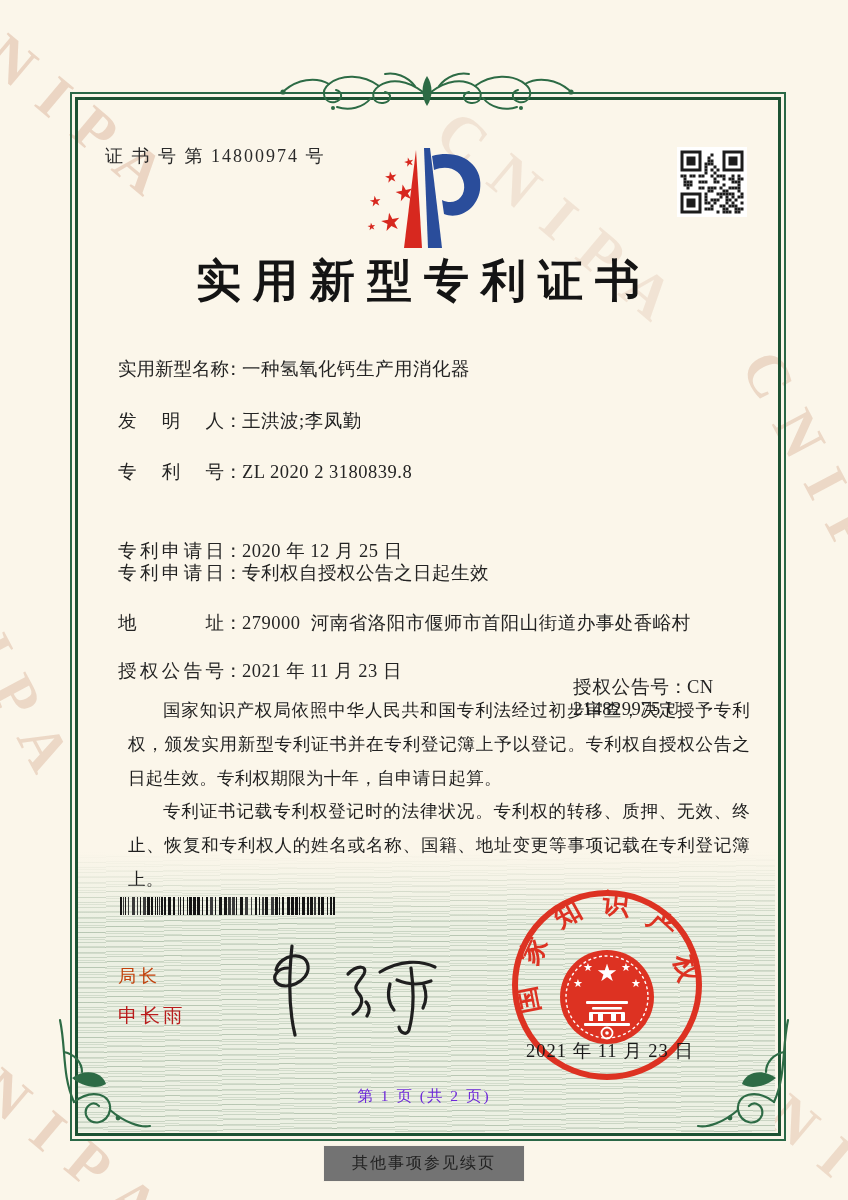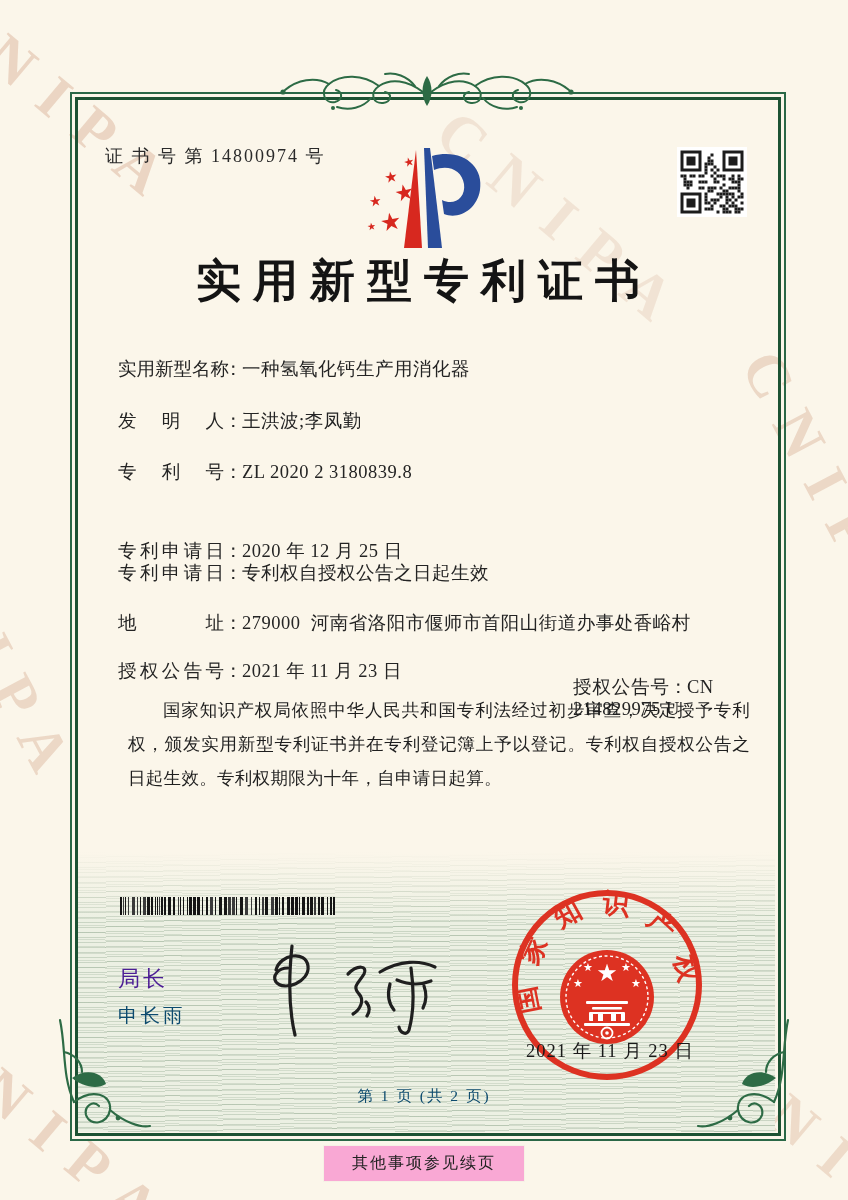--- a/index.html
+++ b/index.html
@@ -39,31 +39,31 @@
   .fields{position:absolute;left:0;top:0;width:100%;z-index:3;}
   .frow{position:absolute;left:118px;font-size:18.5px;color:#242424;white-space:nowrap;}
   .flabel{display:inline-block;width:106px;text-align:justify;text-align-last:justify;vertical-align:top;}
   .fcolon{display:inline-block;width:18px;}
   .fvalue{white-space:pre-wrap;letter-spacing:.5px;}
   .grant2{position:absolute;left:455px;top:16px;}
   .paras{position:absolute;left:128px;top:694px;width:622px;z-index:3;font-size:17.5px;
          line-height:1.93;color:#1f1f1f;text-align:justify;}
   .paras p{margin:0;text-indent:2em;letter-spacing:.3px;}
   .barcode{position:absolute;left:120px;top:897px;z-index:3;}
-  .sig-title{position:absolute;left:118px;top:964px;font-size:22px;letter-spacing:3px;z-index:3;
-             font-family:"Liberation Sans","DejaVu Sans",sans-serif;color:#4c1d95;}
+  .sig-title{position:absolute;left:118px;top:964px;font-size:18px;letter-spacing:3px;z-index:3;
+             font-family:"Liberation Sans","DejaVu Sans",sans-serif;color:#c2410c;}
   .sig-name{position:absolute;left:118px;top:1002px;font-size:19.5px;letter-spacing:3px;z-index:3;
-             font-family:Liberation Serif, serif;color:#0c4a6e;}
+             font-family:Liberation Serif, serif;color:#b91c1c;}
   .signature{position:absolute;left:262px;top:940px;z-index:3;}
   .seal{position:absolute;left:507px;top:885px;z-index:3;}
   .seal-date{position:absolute;left:505px;top:1038px;width:210px;text-align:center;
              font-size:18.5px;letter-spacing:1px;color:#1a1a1a;z-index:4;white-space:nowrap;}
   .page-info{position:absolute;left:0;width:100%;top:1086px;text-align:center;font-size:15.5px;
-             letter-spacing:2px;color:#0c4a6e;z-index:3;}
-  .note-box{position:absolute;left:50%;transform:translateX(-50%);top:1146px;background:#f9a8d4;
+             letter-spacing:2px;color:#6d28d9;z-index:3;}
+  .note-box{position:absolute;left:50%;transform:translateX(-50%);top:1146px;background:#737373;
             padding:7px 28px;font-size:16px;letter-spacing:2px;color:#222;z-index:3;
             box-shadow:0 0 0 1px rgba(0,0,0,0.02);}
 </style>
 </head>
 <body>
 
 <div class="page">
 
   <div class="wm wm1">CNIPA</div>
   <div class="wm wm2">CNIPA</div>
@@ -277,20 +277,21 @@
     <div class="frow" style="top:658px">
       <span class="flabel">授权公告号</span><span class="fcolon">：</span><span class="fvalue">2021 年 11 月 23 日</span>
       <span class="grant2">
         <span class="flabel" style="width:96px">授权公告号</span><span class="fcolon">：</span><span class="fvalue">CN 214829975 U</span>
       </span>
     </div>
   </div>
 
   <div class="paras">
     <p>国家知识产权局依照中华人民共和国专利法经过初步审查，决定授予专利权，颁发实用新型专利证书并在专利登记簿上予以登记。专利权自授权公告之日起生效。专利权期限为十年，自申请日起算。</p>
+    <p>专利证书记载专利权登记时的法律状况。专利权的转移、质押、无效、终止、恢复和专利权人的姓名或名称、国籍、地址变更等事项记载在专利登记簿上。</p>
   </div>
 
   <svg class="barcode" id="barcode-svg" width="217" height="18" viewBox="0 0 217 18">
       <rect x="0" y="0" width="2" height="18" fill="#151515"></rect>
       <rect x="3" y="0" width="1" height="18" fill="#3a3a3a"></rect>
       <rect x="5" y="0" width="1" height="18" fill="#151515"></rect>
       <rect x="8" y="0" width="1" height="18" fill="#3a3a3a"></rect>
       <rect x="12" y="0" width="3" height="18" fill="#3a3a3a"></rect>
       <rect x="17" y="0" width="1" height="18" fill="#3a3a3a"></rect>
       <rect x="20" y="0" width="1" height="18" fill="#151515"></rect>

